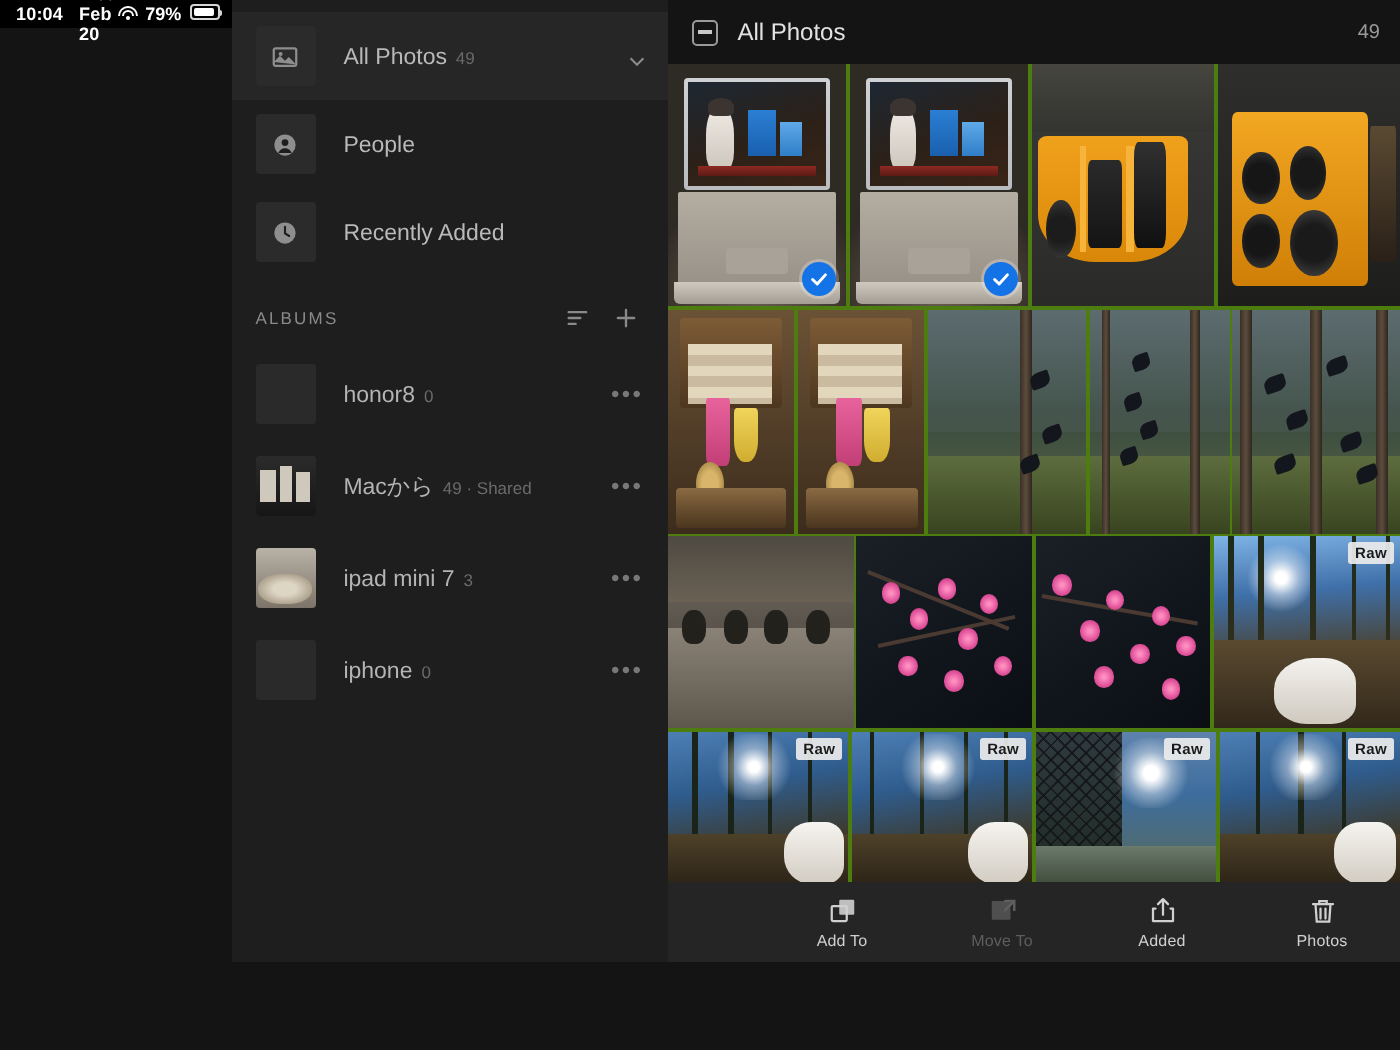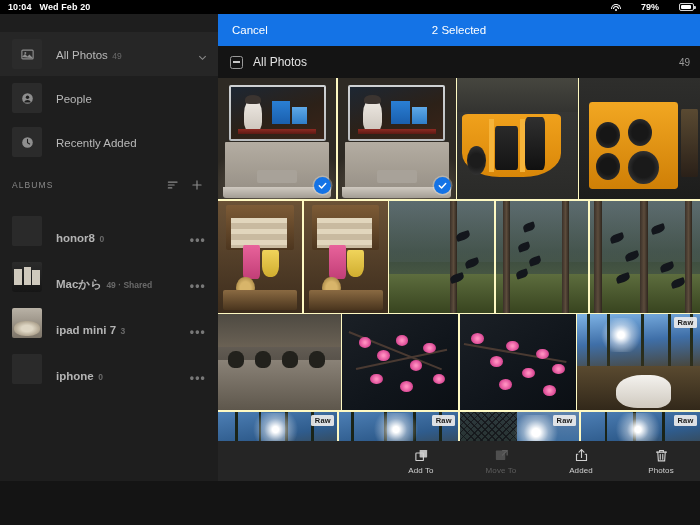--- a/index.html
+++ b/index.html
@@ -3,64 +3,64 @@
 <meta charset="utf-8">
 <style>
   * { margin:0; padding:0; box-sizing:border-box; }
   html,body { width:700px; height:525px; overflow:hidden; }
   body {
     background:#141414;
     font-family:"Liberation Sans", sans-serif;
     color:#d8d8d8;
     -webkit-font-smoothing:antialiased;
   }
-  .app { position:relative; width:700px; height:481px; display:flex; flex-direction:column; }
+  .app { position:relative; width:700px; height:481px; display:flex; flex-direction:row; }
 
   
   .statusbar {
     height:14px; flex:0 0 14px; background:#000;
     display:flex; align-items:center; justify-content:space-between;
     padding:0 6px 0 8px; font-size:9px; color:#fff; font-weight:bold;
   }
   .sb-left { display:flex; align-items:center; gap:8px; letter-spacing:.1px; }
-  .sb-right { display:flex; align-items:center; gap:20px; font-size:9px; }
+  .sb-right { display:flex; align-items:flex-start; gap:4px; font-size:9px; }
   .wifi-ic { width:10px; height:8px; position:relative; display:inline-block; }
   .wifi-ic i { position:absolute; border:1.1px solid #fff; border-bottom:none;
                border-radius:50% 50% 0 0 / 100% 100% 0 0; left:50%; transform:translateX(-50%); }
   .wifi-ic i:nth-child(1){ width:10px; height:5px; top:0.5px; }
   .wifi-ic i:nth-child(2){ width:6px; height:3px; top:2.5px; }
   .wifi-ic i:nth-child(3){ width:2px;height:2px;top:5.5px;background:#fff;border-radius:50%;border:none;}
   .batt { width:15px; height:8px; border:1px solid #d5d5d5; border-radius:2px; position:relative; }
   .batt::after { content:""; position:absolute; right:-2.5px; top:2px; width:1.5px; height:3px;
                  background:#d5d5d5; border-radius:0 1px 1px 0; }
   .batt i { position:absolute; left:1px; top:1px; bottom:1px; width:76%; background:#fff; border-radius:1px; }
 
   
   .body-row { flex:1; display:flex; min-height:0; }
 
   
   .sidebar { width:218px; flex:0 0 218px; background:#1e1e1e; display:flex; flex-direction:column;
              position:relative; overflow:hidden; }
-  .nav-list { padding-top:18px; }
+  .nav-list { padding-top:6px; }
   .nav-item { height:44px; display:flex; align-items:center; padding:0 10px 0 12px; position:relative; }
   .nav-item.active { background:#262626; }
   .nav-ic { width:30px; height:30px; flex:0 0 30px; background:#2b2b2b; border-radius:2px;
             display:flex; align-items:center; justify-content:center; color:#8e8e8e; }
   .nav-txt { margin-left:14px; flex:1; min-width:0; }
   .nav-title { font-size:11.5px; color:#b9b9b9; line-height:13px; }
   .nav-sub { font-size:8.5px; color:#6a6a6a; line-height:12px; margin-top:1px; }
   .chev { width:11px; height:11px; color:#8a8a8a; flex:0 0 11px; }
 
   
   .albums-head { height:30px; display:flex; align-items:center; padding:0 12px 0 12px; margin-top:6px; }
   .albums-lbl { font-size:8.5px; letter-spacing:1.1px; color:#8a8a8a; flex:1; }
   .hd-ic { width:18px; height:18px; display:flex; align-items:center; justify-content:center;
            color:#8a8a8a; margin-left:6px; }
 
-  .album-item { height:46px; display:flex; align-items:flex-end; padding:0 8px 0 12px;font-weight:bold; }
+  .album-item { height:46px; display:flex; align-items:center; padding:0 8px 0 12px; }
   .album-th { width:30px; height:30px; flex:0 0 30px; border-radius:2px; overflow:hidden;
               background:#2a2a2a; position:relative; }
   .album-th .ph { position:absolute; inset:0; }
   .album-txt { margin-left:14px; flex:1; min-width:0; }
   .album-title { font-size:11.5px; color:#b4b4b4; line-height:13px; white-space:nowrap;
                  overflow:hidden; text-overflow:ellipsis; }
   .album-sub { font-size:8.5px; color:#6a6a6a; line-height:12px; margin-top:1px; }
   .dots { color:#787878; font-size:12px; letter-spacing:1.2px; padding:0 4px; line-height:1; }
 
   
@@ -72,21 +72,21 @@
 
   .sechead { height:32px; flex:0 0 32px; display:flex; align-items:center; padding:0 10px 0 12px;
              background:#141414; }
   .collapse { width:13px; height:13px; border:1px solid #9a9a9a; border-radius:2.5px;
               display:flex; align-items:center; justify-content:center; flex:0 0 13px; }
   .collapse i { display:block; width:7px; height:1.4px; background:#c8c8c8; }
   .sechead-title { font-size:12px; color:#e2e2e2; margin-left:10px; flex:1; }
   .sechead-count { font-size:10px; color:#9a9a9a; }
 
   
-  .grid { flex:1; position:relative; overflow:hidden; background:#fef9c3; }
+  .grid { flex:1; position:relative; overflow:hidden; background:#4d7c0f; }
   .grow { display:flex; width:100%; gap:1.5px; margin-bottom:1.5px; }
   .cell { position:relative; overflow:hidden; background:#222; }
   .cell .ph { position:absolute; inset:0; }
   .cell.sel { outline:3px solid #1473e6; outline-offset:-3px; }
   .check { position:absolute; right:5px; bottom:5px; width:17px; height:17px; border-radius:50%;
            background:#1473e6; display:flex; align-items:center; justify-content:center;
            box-shadow:0 0 0 1.5px rgba(255,255,255,.25); }
   .check svg { width:11px; height:11px; }
   .rawbadge { position:absolute; right:3px; top:3px; background:rgba(235,235,235,.92); color:#1a1a1a;
               font-size:7.5px; font-weight:bold; padding:1px 3.5px; border-radius:1.5px;
@@ -370,24 +370,20 @@
             <span class="album-sub">0</span>
           </span>
           <span class="dots">•••</span>
         </div>
 
       </div>
     </div>
 
     <div class="main">
 
-      <div class="topbar">
-        <span class="cancel">Cancel</span>
-        <span class="sel-count">2 Selected</span>
-      </div>
 
       <div class="sechead">
         <span class="collapse">
             <i></i>
           </span>
         <span class="sechead-title">All Photos</span>
         <span class="sechead-count">49</span>
       </div>
 
       <div class="grid">

